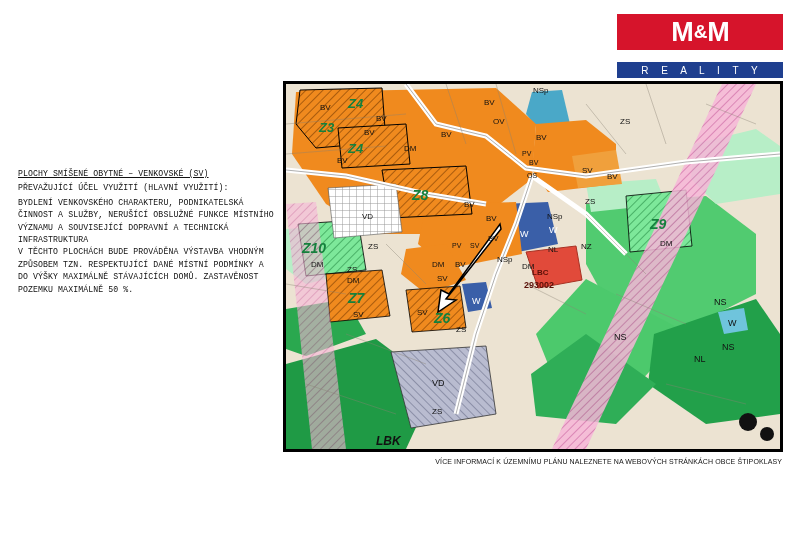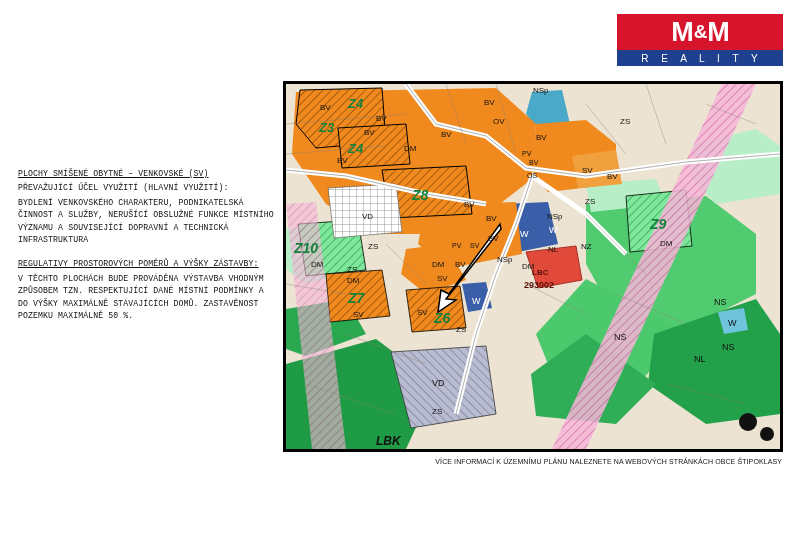--- a/index.html
+++ b/index.html
@@ -16,21 +16,21 @@
     width:166px;height:36px;background:#d6142b;color:#ffffff;
     font-weight:bold;font-size:27px;letter-spacing:-1px;
     display:flex;align-items:center;justify-content:center;
     font-family:"Liberation Sans", sans-serif;
   }
   .logo-top .amp{font-size:19px;vertical-align:middle;padding:0 1px;}
   .logo-bot{
     width:166px;height:16px;background:#1f3f8f;color:#ffffff;
     font-size:10px;letter-spacing:5px;text-align:center;
     display:flex;align-items:center;justify-content:center;
-    padding-left:4px;box-sizing:border-box;
+    padding-left:4px;box-sizing:border-box;margin-top:12px;
   }
   
   .legend{
     position:absolute;left:18px;top:168px;width:260px;
     font-size:8.2px;line-height:12.4px;color:#111;
     font-family:Liberation Mono, monospace;
     letter-spacing:0.1px;
   }
   .legend .hd{text-decoration:underline;margin-bottom:10px;}
   .legend .hd2{text-decoration:underline;margin-top:12px;margin-bottom:2px;}
@@ -61,21 +61,20 @@
       <span class="amp">&amp;</span>
       <span>M</span>
   </div>
   <div class="logo-bot">R E A L I T Y</div>
 </div>
 
 <div class="legend">
   <div class="hd blk">PLOCHY SMÍŠENÉ OBYTNÉ  –  VENKOVSKÉ (SV)</div>
   <p class="blk">PŘEVAŽUJÍCÍ ÚČEL VYUŽITÍ (HLAVNÍ VYUŽITÍ):</p>
   <p>BYDLENÍ VENKOVSKÉHO CHARAKTERU, PODNIKATELSKÁ ČINNOST A SLUŽBY, NERUŠÍCÍ OBSLUŽNÉ FUNKCE MÍSTNÍHO VÝZNAMU A SOUVISEJÍCÍ DOPRAVNÍ A TECHNICKÁ INFRASTRUKTURA</p>
-  <div class="hd2">REGULATIVY PROSTOROVÝCH POMĚRŮ A VÝŠKY ZÁSTAVBY:</div>
   <p>V TĚCHTO PLOCHÁCH BUDE PROVÁDĚNA VÝSTAVBA VHODNÝM ZPŮSOBEM TZN. RESPEKTUJÍCÍ DANÉ MÍSTNÍ PODMÍNKY A DO VÝŠKY MAXIMÁLNĚ STÁVAJÍCÍCH DOMŮ. ZASTAVĚNOST POZEMKU MAXIMÁLNĚ 50 %.</p>
 </div>
 
 <div class="map">
   <div class="map-inner">
   <svg width="494" height="365" viewBox="0 0 494 365">
 
     <rect x="0" y="0" width="494" height="365" fill="#ece3d2"></rect>
 
     <path d="M300,120 L420,112 L470,150 L470,210 L390,250 L330,235 L300,180 Z" fill="#49c96a" opacity="0.95"></path>
@@ -166,21 +165,21 @@
     <circle cx="481" cy="350" r="7" fill="#111"></circle>
   </svg>
 
   <div class="lbl" style="left:246px;top:184px;font-size:8px;font-weight:bold;color:#5a1008;">LBC</div>
   <div class="lbl" style="left:238px;top:196px;font-size:9px;font-weight:bold;color:#5a1008;">293002</div>
 
   <div class="lbl z" style="left:33px;top:36px;font-size:13px;">Z3</div>
   <div class="lbl z" style="left:62px;top:12px;font-size:13px;">Z4</div>
   <div class="lbl z" style="left:62px;top:57px;font-size:13px;">Z4</div>
   <div class="lbl z" style="left:126px;top:103px;font-size:14px;">Z8</div>
-  <div class="lbl z" style="left:8px;top:156px;font-size:14px;">Z10</div>
+  <div class="lbl z" style="left:16px;top:156px;font-size:14px;">Z10</div>
   <div class="lbl z" style="left:62px;top:206px;font-size:14px;">Z7</div>
   <div class="lbl z" style="left:148px;top:226px;font-size:14px;">Z6</div>
   <div class="lbl z" style="left:364px;top:132px;font-size:14px;">Z9</div>
 
   <div class="lbl" style="left:34px;top:19px;font-size:8px;">BV</div>
   <div class="lbl" style="left:90px;top:30px;font-size:8px;">BV</div>
   <div class="lbl" style="left:78px;top:44px;font-size:8px;">BV</div>
   <div class="lbl" style="left:198px;top:14px;font-size:8px;">BV</div>
   <div class="lbl" style="left:155px;top:46px;font-size:8px;">BV</div>
   <div class="lbl" style="left:118px;top:60px;font-size:8px;">DM</div>

